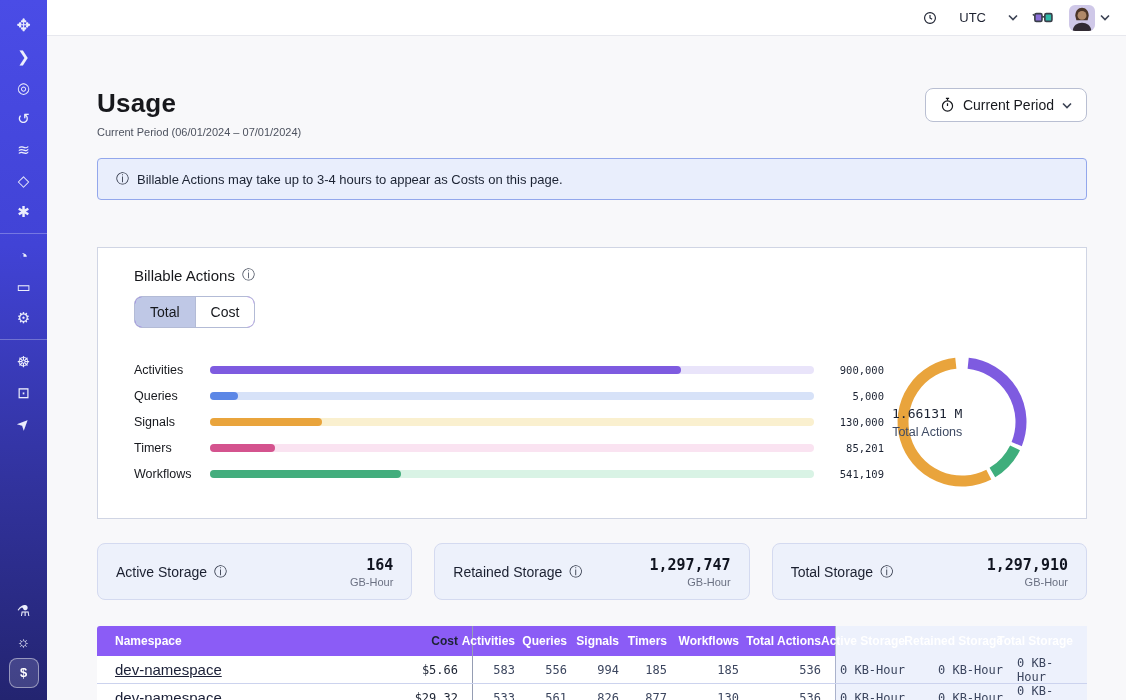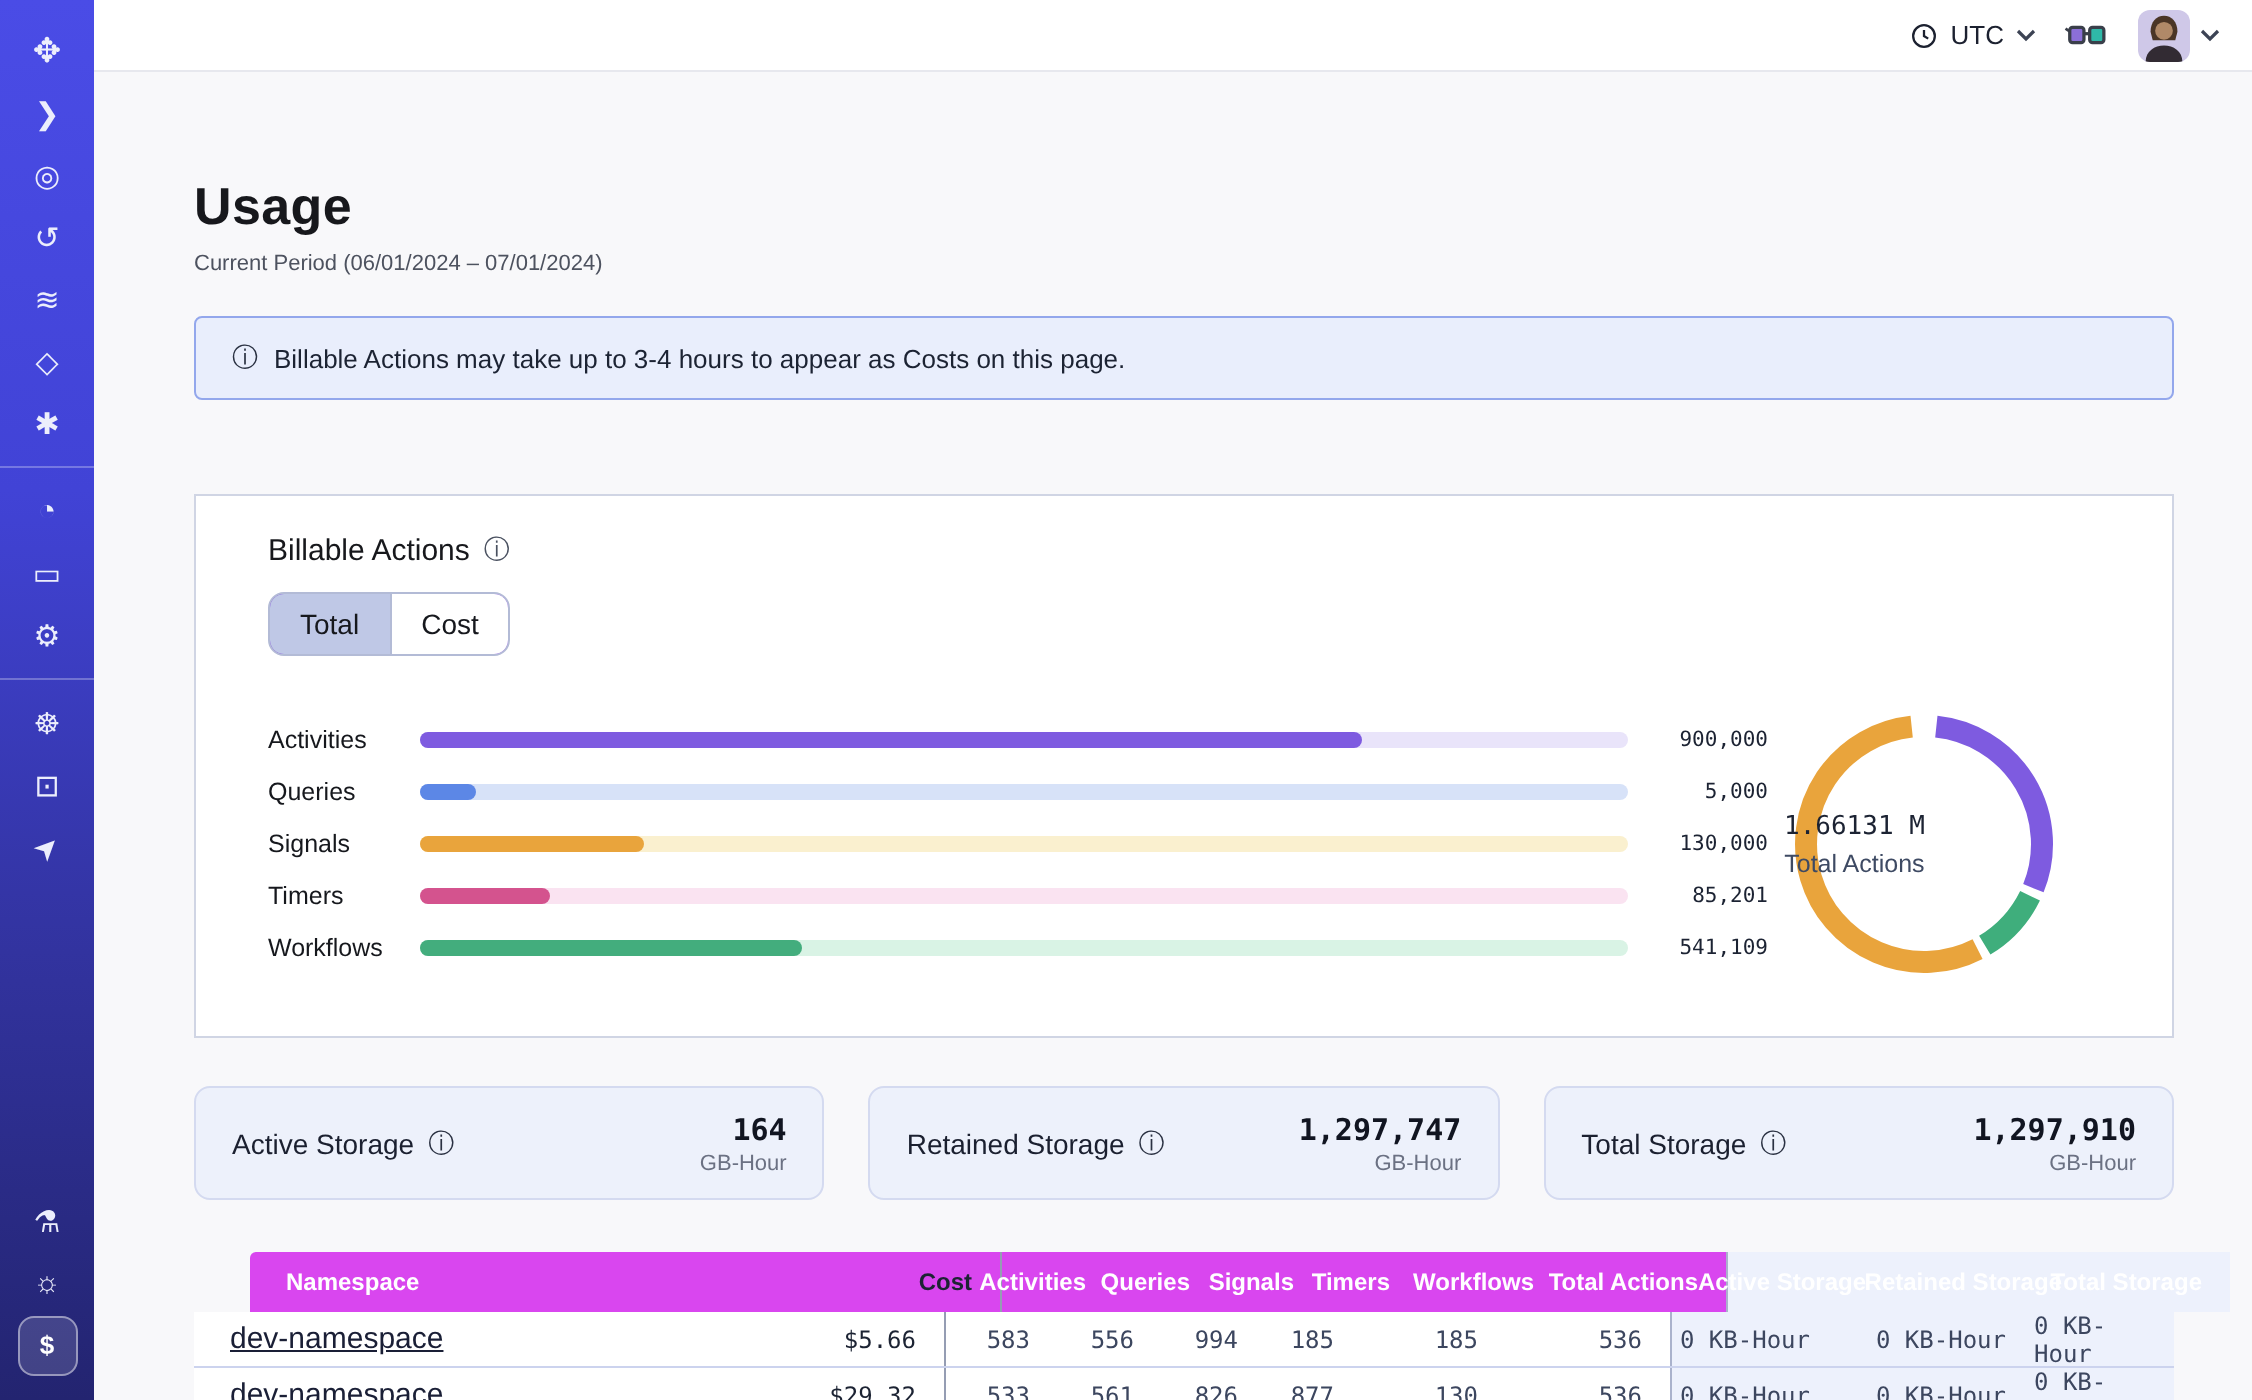--- a/index.html
+++ b/index.html
@@ -17,21 +17,21 @@
   .sb-divider { width:47px; height:1px; background:rgba(255,255,255,.28); margin:6px 0; }
   .sb-spacer { flex:1; }
   .sb-coin { width:30px; height:30px; border-radius:8px; background:rgba(255,255,255,.14);
     border:1px solid rgba(255,255,255,.45); display:flex; align-items:center; justify-content:center;
     color:#fff; font-size:13px; font-weight:bold; cursor:pointer; }
 
   
   .topbar { position:fixed; left:47px; top:0; right:0; height:36px; background:#fff;
     border-bottom:1px solid #e7e8ee; display:flex; align-items:center; justify-content:flex-end;
     gap:14px; padding-right:16px; z-index:40; }
-  .tz { display:flex; align-items:center; gap:6px; font-size:13px; color:#1c2130; cursor:pointer; }
+  .tz { display:flex; align-items:center; gap:22px; font-size:13px; color:#1c2130; cursor:pointer; }
   .chev { width:10px; height:7px; }
   .chev polyline { fill:none; stroke:#3c4354; stroke-width:1.6; }
   .avatar-wrap { display:flex; align-items:center; gap:5px; cursor:pointer; }
   .avatar { width:26px; height:26px; border-radius:6px; overflow:hidden; display:block; }
 
   
   .main { position:absolute; left:47px; top:36px; width:1079px; height:664px;
     padding:0 39px 0 50px; background:#f8f8fa; overflow:hidden; }
 
   .title-row { margin-top:52px; display:flex; justify-content:space-between; align-items:flex-start; }
@@ -78,21 +78,21 @@
     border-radius:8px; display:flex; align-items:center; justify-content:space-between;
     padding:0 18px; }
   .storage-label { font-size:14px; color:#1b2030; display:flex; align-items:center; gap:7px; }
   .storage-right { text-align:right; }
   .storage-value { font-family:"DejaVu Sans Mono", monospace; font-size:15px; font-weight:bold; color:#111521; }
   .storage-unit { font-size:11px; color:#6b7183; margin-top:2px; }
 
   
   .table { margin-top:26px; }
   .tr { display:grid; grid-template-columns:278px 98px 56px 52px 52px 48px 72px 82px 84px 98px 70px; }
-  .thead { background:#d946ef; color:#fff; border-radius:3px 3px 0 0;margin-left:28px; }
+  .thead { background:#8b5cf6; color:#fff; border-radius:3px 3px 0 0; }
   .thead .td { height:30px; display:flex; align-items:center; font-size:12px; font-weight:600;
     justify-content:flex-end; padding-right:14px; white-space:nowrap; }
   .thead .td.c-namespace { justify-content:flex-start; padding-left:18px; }
   .tbody .tr { background:#fff; border-bottom:1px solid #ccd3ee; }
   .tbody .td { height:27px; display:flex; align-items:center; justify-content:flex-end;
     padding-right:14px; font-family:"DejaVu Sans Mono", monospace; font-size:12px; color:#3c465f; }
   .td.c-namespace { justify-content:flex-start; padding-left:18px; }
   .ns-link { font-family:"Liberation Sans", sans-serif; font-size:15px; color:#1a1f36;
     text-decoration:underline; cursor:pointer; }
   .td.c-cost { color:#1c2333; border-right:1px solid #959db3; }
@@ -158,20 +158,31 @@
   </div>
 </header>
 
 <main class="main">
 
   <div class="title-row">
     <div>
       <h1>Usage</h1>
       <div class="subtitle">Current Period (06/01/2024 – 07/01/2024)</div>
     </div>
+    <button class="period-btn">
+      <svg width="15" height="16" viewBox="0 0 16 17">
+        <circle cx="8" cy="9.6" r="5.4" fill="none" stroke="#16181d" stroke-width="1.3"></circle>
+        <path d="M8 9.6V6.6" fill="none" stroke="#16181d" stroke-width="1.3"></path>
+        <path d="M6.3 1.4h3.4M8 1.4v2.4" fill="none" stroke="#16181d" stroke-width="1.3"></path>
+      </svg>
+      <span>Current Period</span>
+      <svg class="chev" viewBox="0 0 10 7">
+          <polyline points="1,1.5 5,5.5 9,1.5"></polyline>
+        </svg>
+    </button>
   </div>
 
   <div class="banner">
     <span class="info-i">ⓘ</span>
     <span>Billable Actions may take up to 3-4 hours to appear as Costs on this page.</span>
   </div>
 
   <section class="card">
     <div class="card-title">
       <span>Billable Actions</span>

